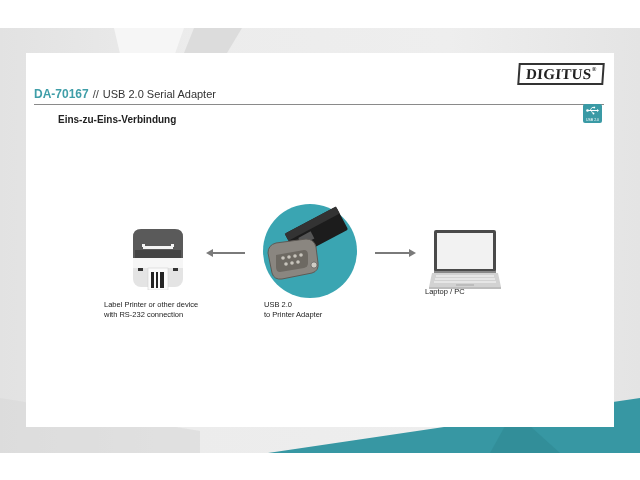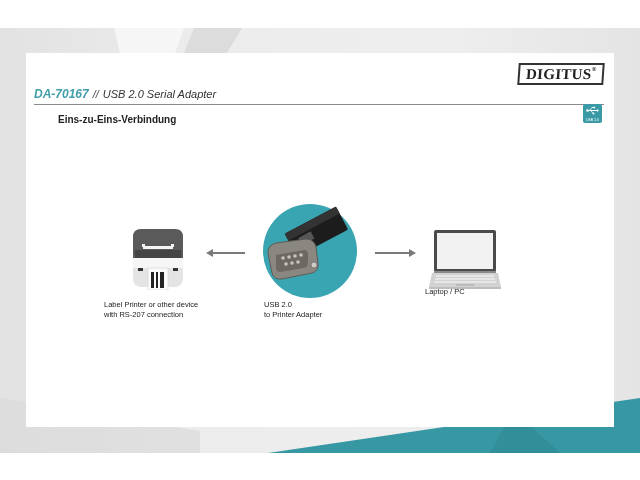--- a/index.html
+++ b/index.html
@@ -6,21 +6,21 @@
   body { width:640px; height:480px; background:#ffffff; position:relative; overflow:hidden; font-family:"Liberation Sans", sans-serif; }
   .bg-band { position:absolute; left:0; top:28px; width:640px; height:425px; background:linear-gradient(90deg,#e2e2e2 0%,#ececec 30%,#eeeeee 70%,#e4e4e4 100%); overflow:hidden; }
   .bg-shard1 { position:absolute; left:114px; top:0; width:70px; height:30px; background:#f6f6f6; clip-path:polygon(0 0,100% 0,85% 100%,10% 100%); }
   .bg-shard2 { position:absolute; left:182px; top:0; width:60px; height:30px; background:#dcdcdc; clip-path:polygon(20% 0,100% 0,70% 100%,0 100%); }
   .bg-shard3 { position:absolute; left:0; top:370px; width:200px; height:55px; background:#d8d8d8; clip-path:polygon(0 0,100% 60%,100% 100%,0 100%); opacity:0.6; }
   .teal-wedge { position:absolute; left:0; top:0; width:640px; height:425px; background:#3797a3; clip-path:polygon(268px 425px, 640px 370px, 640px 425px); }
   .teal-wedge2 { position:absolute; left:0; top:0; width:640px; height:425px; background:#2f8893; clip-path:polygon(490px 425px, 505px 398px, 530px 398px, 560px 425px); opacity:0.6; }
   .card { position:absolute; left:26px; top:53px; width:588px; height:374px; background:#ffffff; }
   .logo { position:absolute; right:10px; top:10px; border:2px solid #333; padding:1px 6px 0 6px; font-family:"Liberation Serif", serif; font-size:15px; font-weight:bold; color:#222; letter-spacing:0.3px; transform:skewX(-4deg); }
   .logo sup { font-size:6px; vertical-align:top; }
-  .title-row { position:absolute; left:8px; top:34px; width:570px; border-bottom:1px solid #8a8a8a; padding-bottom:3px; font-size:11px; color:#333;font-style:italic; }
+  .title-row { position:absolute; left:8px; top:34px; width:570px; border-bottom:1px solid #8a8a8a; padding-bottom:3px; font-size:11px; color:#333; }
   .model { color:#3f9ea8; font-weight:bold; font-size:12px; }
   .sep { margin:0 4px; color:#444; }
   .usb-badge { position:absolute; left:557px; top:51px; width:19px; height:19px; background:#3a9aa5; border-radius:2px; color:#fff; font-size:10px; text-align:center; line-height:13px; }
   .usb-badge small { display:block; font-size:3.5px; line-height:4px; }
   .sub-de { position:absolute; left:8px; top:61px; font-size:10px; font-weight:bold; color:#222;padding-left:24px; }
   .sub-en { position:absolute; left:8px; top:74px; font-size:10px; font-weight:bold; color:#8a8a8a; letter-spacing:0.3px; }
   .caption { position:absolute; font-size:7.5px; font-weight:normal; color:#222; text-align:left; line-height:10px; }
   .arrow { position:absolute; height:2px; background:#7a7a7a; }
   .arrow-left::before { content:""; position:absolute; left:-6px; top:-3px; border-right:7px solid #7a7a7a; border-top:4px solid transparent; border-bottom:4px solid transparent; }
   .arrow-right::after { content:""; position:absolute; right:-6px; top:-3px; border-left:7px solid #7a7a7a; border-top:4px solid transparent; border-bottom:4px solid transparent; }
@@ -115,21 +115,21 @@
         <rect x="7" y="49" width="60" height="2"></rect>
         <rect x="6" y="52" width="62" height="2"></rect>
       </g>
       <rect x="28" y="55" width="18" height="2" fill="#bcbcbc"></rect>
       <rect x="1" y="58" width="72" height="2" fill="#bdbdbd"></rect>
     </svg>
   </div>
 
   <div class="caption" style="left:78px; top:247px; width:120px;">
     <div>Label Printer or other device</div>
-    <div>with RS-207 connection</div>
+    <div>with RS-232 connection</div>
   </div>
   <div class="caption" style="left:238px; top:247px; width:92px;">
     <div>USB 2.0</div>
     <div>to Printer Adapter</div>
   </div>
   <div class="caption" style="left:399px; top:234px; width:80px;">
     <div>Laptop / PC</div>
   </div>
 </div>
 

